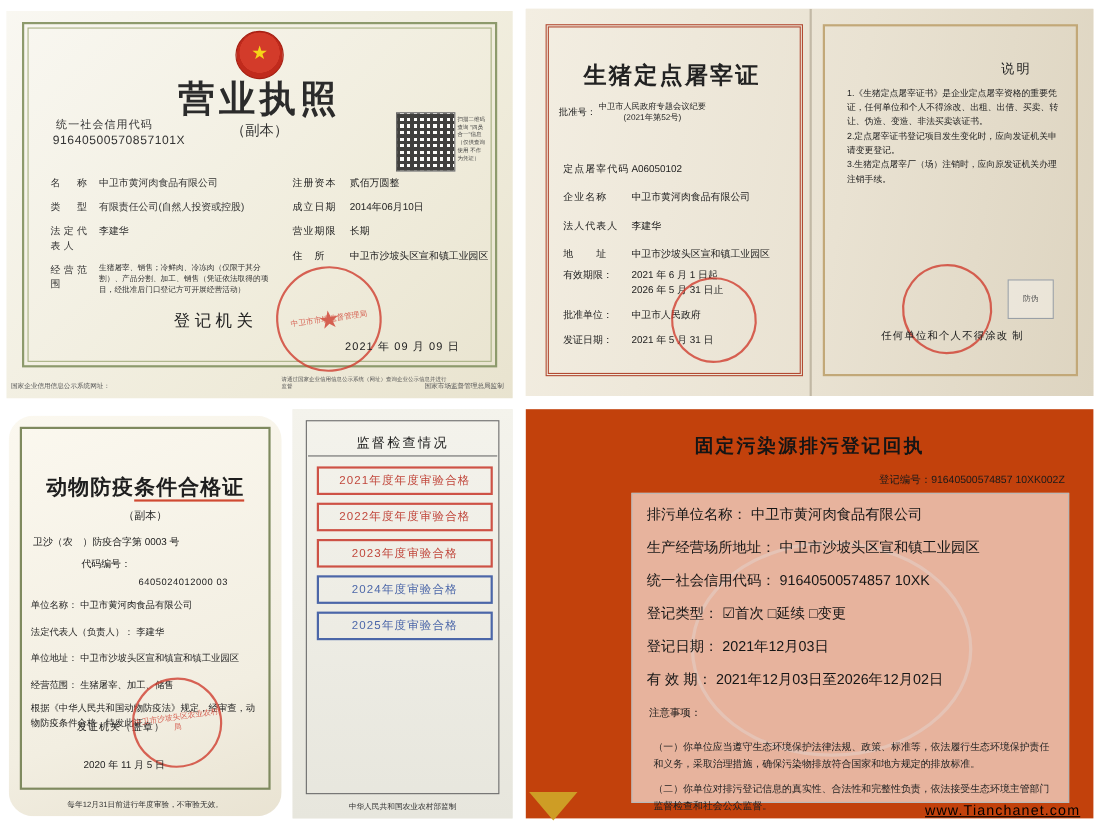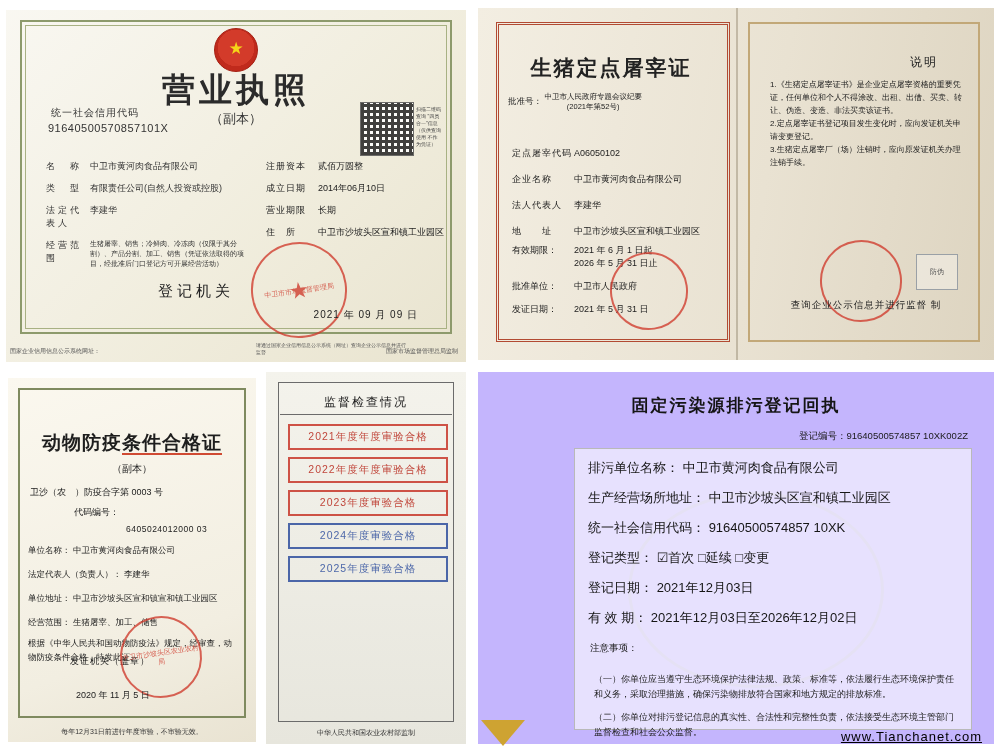--- a/index.html
+++ b/index.html
@@ -71,21 +71,21 @@
   .sl-note-title{position:absolute;right:56px;top:46px;font-size:12px;color:#222;letter-spacing:2px;}
   .sl-note{position:absolute;right:28px;top:70px;width:196px;font-size:8px;line-height:13px;color:#222;}
   .sl-issuer{position:absolute;right:30px;bottom:48px;width:196px;text-align:center;font-size:9.5px;color:#222;letter-spacing:1px;}
   .sl-antifake{position:absolute;right:36px;top:246px;width:40px;height:34px;border:1px solid #9aa0a6;
      font-size:7px;color:#555;display:flex;align-items:center;justify-content:center;background:rgba(255,255,255,.35);}
   #sl-stamp{right:92px;top:232px;width:78px;height:78px;}
   #sl-stamp2{left:132px;top:244px;width:74px;height:74px;}
 
   
   #doc-animal{left:8px;top:378px;width:248px;height:364px;background:#f7f4ea;
-     background-image:linear-gradient(160deg,#fbf8ef 0%,#f2eee1 70%,#e9e3d2 100%);}
+     background-image:linear-gradient(160deg,#fbf8ef 0%,#f2eee1 70%,#e9e3d2 100%);border-radius:22px;}
   #doc-animal .frm{position:absolute;left:10px;top:10px;right:10px;bottom:24px;border:2px solid #7f8a5f;}
   .an-title{position:absolute;left:0;right:0;top:52px;text-align:center;font-size:19px;font-weight:bold;color:#1e1e1e;letter-spacing:1px;}
   .an-title .hl{color:#1e1e1e;border-bottom:2px solid #d04a32;}
   .an-sub{position:absolute;left:0;right:0;top:84px;text-align:center;font-size:10px;color:#222;}
   .an-no{position:absolute;left:22px;top:108px;right:16px;font-size:9px;color:#222;}
   .an-code{position:absolute;left:66px;top:128px;font-size:9px;color:#222;}
   .an-codeval{position:absolute;left:118px;top:146px;font-size:8.5px;color:#222;letter-spacing:.5px;}
   .an-rows{position:absolute;left:20px;top:166px;right:14px;font-size:8.5px;color:#1d1d1d;line-height:13px;}
   .an-rows .row{margin-bottom:11px;}
   .an-para{position:absolute;left:20px;top:258px;right:16px;font-size:8.5px;line-height:14px;color:#1d1d1d;}
@@ -100,21 +100,21 @@
   #doc-inspect .frm{position:absolute;left:12px;top:10px;right:12px;bottom:22px;border:1px solid #6b6b6b;}
   .in-title{position:absolute;left:0;right:0;top:22px;text-align:center;font-size:12px;color:#1a1a1a;letter-spacing:2px;}
   .in-line{position:absolute;left:14px;right:14px;top:42px;height:1px;background:#6b6b6b;}
   .in-stamps{position:absolute;left:22px;top:52px;right:18px;}
   .in-stamp{height:22px;margin-bottom:7px;border:2px solid #c8372a;color:#b8281c;font-size:10.5px;
      display:flex;align-items:center;justify-content:center;letter-spacing:1px;opacity:.85;}
   .in-stamp.blue{border-color:#2f4f9e;color:#2f4f9e;}
   .in-foot{position:absolute;left:0;right:0;bottom:6px;text-align:center;font-size:7px;color:#333;}
 
   
-  #doc-pollution{left:478px;top:372px;width:516px;height:372px;background:#c4b5fd;}
+  #doc-pollution{left:478px;top:372px;width:516px;height:372px;background:#c2410c;}
   .po-title{position:absolute;left:0;right:0;top:22px;text-align:center;font-size:17px;font-weight:bold;color:#151515;letter-spacing:2px;}
   .po-regno{position:absolute;right:26px;top:58px;font-size:9.5px;color:#1a1a1a;}
   .po-box{position:absolute;left:96px;top:76px;right:22px;bottom:14px;border:1px solid #b9b9b9;background:rgba(255,255,255,.6);}
   .po-rows{position:absolute;left:110px;top:88px;right:30px;font-size:13px;color:#161616;line-height:16px;}
   .po-rows .row{margin-bottom:14px;}
   .po-notice-t{position:absolute;left:112px;top:270px;font-size:9.5px;color:#161616;}
   .po-notice{position:absolute;left:116px;top:288px;right:36px;font-size:9px;line-height:15px;color:#222;margin-top:12px;}
   .po-wm{position:absolute;left:150px;top:120px;width:250px;height:190px;border-radius:50%;
      border:3px solid rgba(180,180,180,.35);}
 
@@ -244,21 +244,21 @@
 
     <div class="stamp" id="sl-stamp2"></div>
     <div class="sl-note-title">说明</div>
     <div class="sl-note">
       <div>1.《生猪定点屠宰证书》是企业定点屠宰资格的重要凭证，任何单位和个人不得涂改、出租、出借、买卖、转让、伪造、变造、非法买卖该证书。</div>
       <div>2.定点屠宰证书登记项目发生变化时，应向发证机关申请变更登记。</div>
       <div>3.生猪定点屠宰厂（场）注销时，应向原发证机关办理注销手续。</div>
     </div>
     <div class="sl-antifake">防伪</div>
     <div class="stamp" id="sl-stamp"></div>
-    <div class="sl-issuer">查询企业公示信息并进行监督 制</div>
+    <div class="sl-issuer">任何单位和个人不得涂改 制</div>
   </div>
 
   <div class="doc" id="doc-animal">
     <div class="frm"></div>
     <div class="an-title">
       <span>动物防疫</span><span class="hl">条件合格证</span>
     </div>
     <div class="an-sub">（副本）</div>
     <div class="an-no">卫沙（农　）防疫合字第 0003 号</div>
     <div class="an-code">代码编号：</div>

